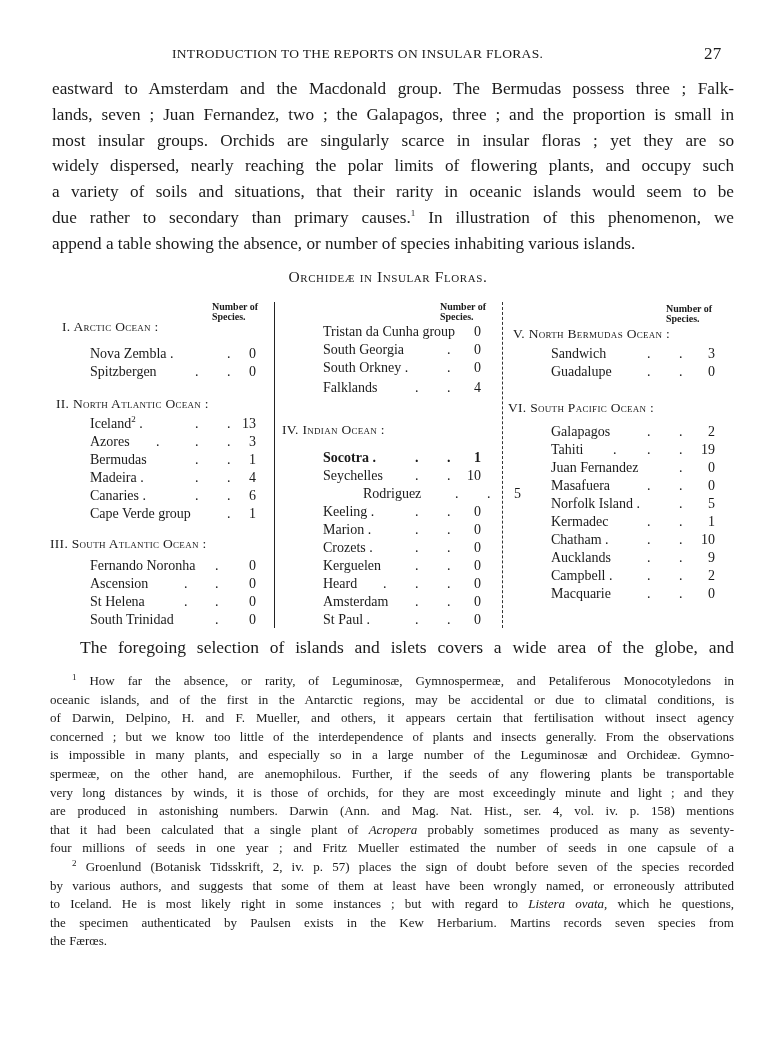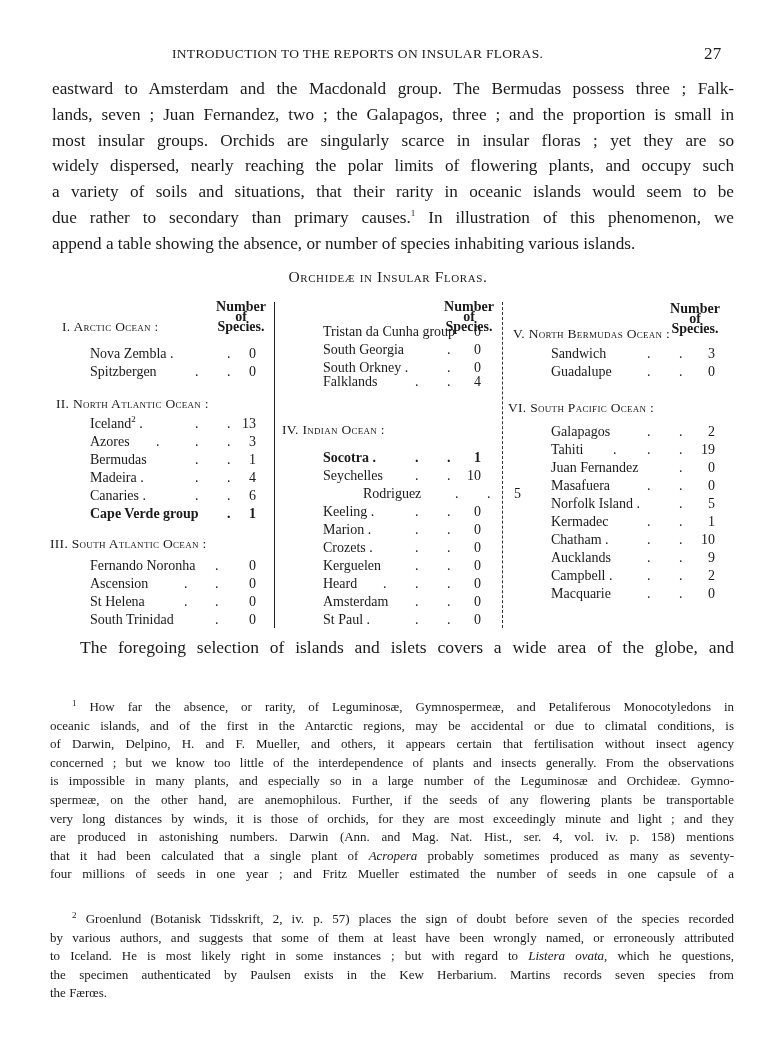--- a/index.html
+++ b/index.html
@@ -29,42 +29,42 @@
   .sc { font-variant: small-caps; }
 
   .col { position: absolute; top: 300px; height: 328px; }
   .col1 { left: 50px; width: 222px; }
   .col2 { left: 276px; width: 226px; }
   .col3 { left: 506px; width: 222px; }
   .vrule { position: absolute; top: 302px; width: 1px; height: 326px; background: #222; }
   .vrule.dashed { background: none; border-left: 1px dashed #333; height: 326px; }
 
   .num-hdr {
-    position: absolute; font-size: 14px; line-height: 10px; text-align: center; font-weight: bold; width: 58px;
+    position: absolute; font-size: 10px; line-height: 10px; text-align: left; font-weight: bold; width: 58px;
   }
   .ocean {
     position: absolute; font-size: 13.5px; white-space: nowrap; letter-spacing: 0.3px;
   }
   .row { position: absolute; font-size: 14px; height: 18px; white-space: nowrap; }
   .row .name { position: absolute; left: 0; }
   .row .dot { position: absolute; }
   .row .val { position: absolute; text-align: right; width: 20px; }
 
   .rule-para {
     position: absolute; left: 80px; top: 637px; width: 654px;
     font-size: 17.5px; text-align-last: justify; text-align: justify; white-space: nowrap;
   }
 
   .footnotes {
     position: absolute; left: 50px; width: 684px; top: 672px;
     font-size: 13px; line-height: 18.6px;
   }
   .footnotes .line { display: block; text-align: justify; text-align-last: justify; white-space: nowrap; }
   .footnotes .line.last { text-align-last: left; }
-  .footnotes .indent { padding-left: 22px; margin-top: 26px; }
+  .footnotes .indent { padding-left: 22px; }
   .footnotes i { font-style: italic; }
 </style>
 </head>
 <body>
 
 <div class="running-head">
   <span class="title">INTRODUCTION TO THE REPORTS ON INSULAR FLORAS.</span>
   <span class="pageno">27</span>
 </div>
 
@@ -126,21 +126,21 @@
     <span class="dot" style="left:105px;">.</span>
       <span class="dot" style="left:137px;">.</span>
     <span class="val" style="left:146px;">4</span>
   </div>
   <div class="row" style="left:40px; top:188px; width:175px;">
     <span class="name">Canaries .</span>
     <span class="dot" style="left:105px;">.</span>
       <span class="dot" style="left:137px;">.</span>
     <span class="val" style="left:146px;">6</span>
   </div>
-  <div class="row" style="left:40px; top:206px; width:175px;font-weight:bold;">
+  <div class="row" style="left:40px; top:206px; width:175px;">
     <span class="name">Cape Verde group</span>
     <span class="dot" style="left:137px;">.</span>
     <span class="val" style="left:146px;">1</span>
   </div>
 
   <div class="ocean sc" style="left:0px; top:236px;">III. South Atlantic Ocean :</div>
   <div class="row" style="left:40px; top:258px; width:175px;">
     <span class="name">Fernando Noronha</span>
     <span class="dot" style="left:125px;">.</span>
     <span class="val" style="left:146px;">0</span>
@@ -176,21 +176,21 @@
   <div class="row" style="left:47px; top:42px; width:175px;">
     <span class="name">South Georgia</span>
     <span class="dot" style="left:124px;">.</span>
     <span class="val" style="left:138px;">0</span>
   </div>
   <div class="row" style="left:47px; top:60px; width:175px;">
     <span class="name">South Orkney .</span>
     <span class="dot" style="left:124px;">.</span>
     <span class="val" style="left:138px;">0</span>
   </div>
-  <div class="row" style="left:47px; top:74px; width:175px;">
+  <div class="row" style="left:47px; top:80px; width:175px;">
     <span class="name">Falklands</span>
     <span class="dot" style="left:92px;">.</span>
       <span class="dot" style="left:124px;">.</span>
     <span class="val" style="left:138px;">4</span>
   </div>
 
   <div class="ocean sc" style="left:6px; top:122px;">IV. Indian Ocean :</div>
   <div class="row" style="left:47px; top:150px; width:175px;font-weight:bold;">
     <span class="name">Socotra .</span>
     <span class="dot" style="left:92px;">.</span>

